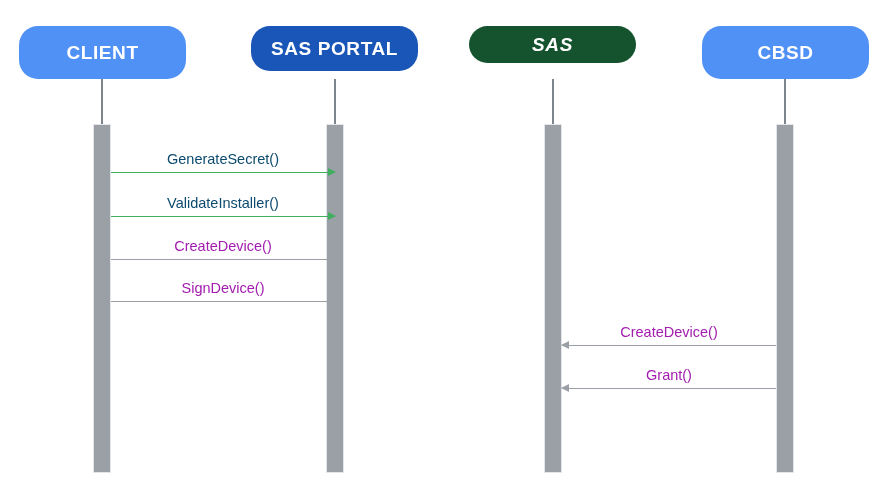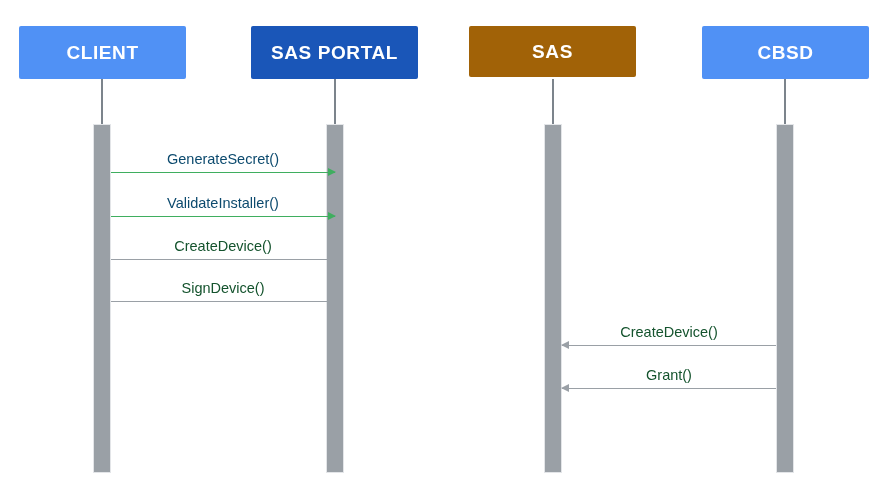--- a/index.html
+++ b/index.html
@@ -14,21 +14,21 @@
     position: relative;
     width: 883px;
     height: 497px;
     background: #ffffff;
     overflow: hidden;
   }
 
   
   .participant {
     position: absolute;
-    border-radius: 2px;
+    border-radius: 19px;
     display: flex;
     align-items: center;
     justify-content: center;
     box-sizing: border-box;
     color: #ffffff;
     font-weight: bold;
     font-size: 19px;
     letter-spacing: 0.6px;
     user-select: none;
   }
@@ -83,21 +83,21 @@
   .message.green.to-right .head {
     border-left-color: #3fae5f;
   }
   .message .label {
     position: absolute;
     left: 0;
     width: 100%;
     text-align: center;
     bottom: 5px;
     font-size: 14.5px;
-    color: #14532d;
+    color: #a21caf;
     white-space: nowrap;
     user-select: none;
   }
   .message.green .label {
     color: #0c4a6e;
   }
 </style>
 </head>
 <body>
 
@@ -106,24 +106,24 @@
     <div class="lifeline" style="left: 334px; top: 79px; height: 47px;"></div>
     <div class="lifeline" style="left: 552px; top: 79px; height: 47px;"></div>
     <div class="lifeline" style="left: 784px; top: 79px; height: 47px;"></div>
     <div class="activation" style="left: 93px; top: 124px; width: 18px; height: 349px; background: rgb(154, 160, 166);"></div>
     <div class="activation" style="left: 326px; top: 124px; width: 18px; height: 349px; background: rgb(154, 160, 166);"></div>
     <div class="activation" style="left: 544px; top: 124px; width: 18px; height: 349px; background: rgb(154, 160, 166);"></div>
     <div class="activation" style="left: 776px; top: 124px; width: 18px; height: 349px; background: rgb(154, 160, 166);"></div>
     <div class="participant" style="left: 19px; top: 26px; width: 167px; height: 53px; background: rgb(80, 145, 245);">
       <span>CLIENT</span>
     </div>
-    <div class="participant" style="left: 251px; top: 26px; width: 167px; height: 53px; background: rgb(26, 86, 184);">
+    <div class="participant" style="left: 251px; top: 26px; width: 167px; height: 45px; background: rgb(26, 86, 184);">
       <span>SAS PORTAL</span>
     </div>
-    <div class="participant" style="left: 469px; top: 26px; width: 167px; height: 51px; background: #a16207;">
+    <div class="participant" style="left: 469px; top: 26px; width: 167px; height: 37px; background: #14532d; font-style: italic;">
       <span>SAS</span>
     </div>
     <div class="participant" style="left: 702px; top: 26px; width: 167px; height: 53px; background: rgb(80, 145, 245);">
       <span>CBSD</span>
     </div>
     <div class="message green to-right" style="left: 111px; top: 172px; width: 224px;">
       <div class="line"></div>
       <div class="head"></div>
       <div class="label">GenerateSecret()</div>
     </div>

